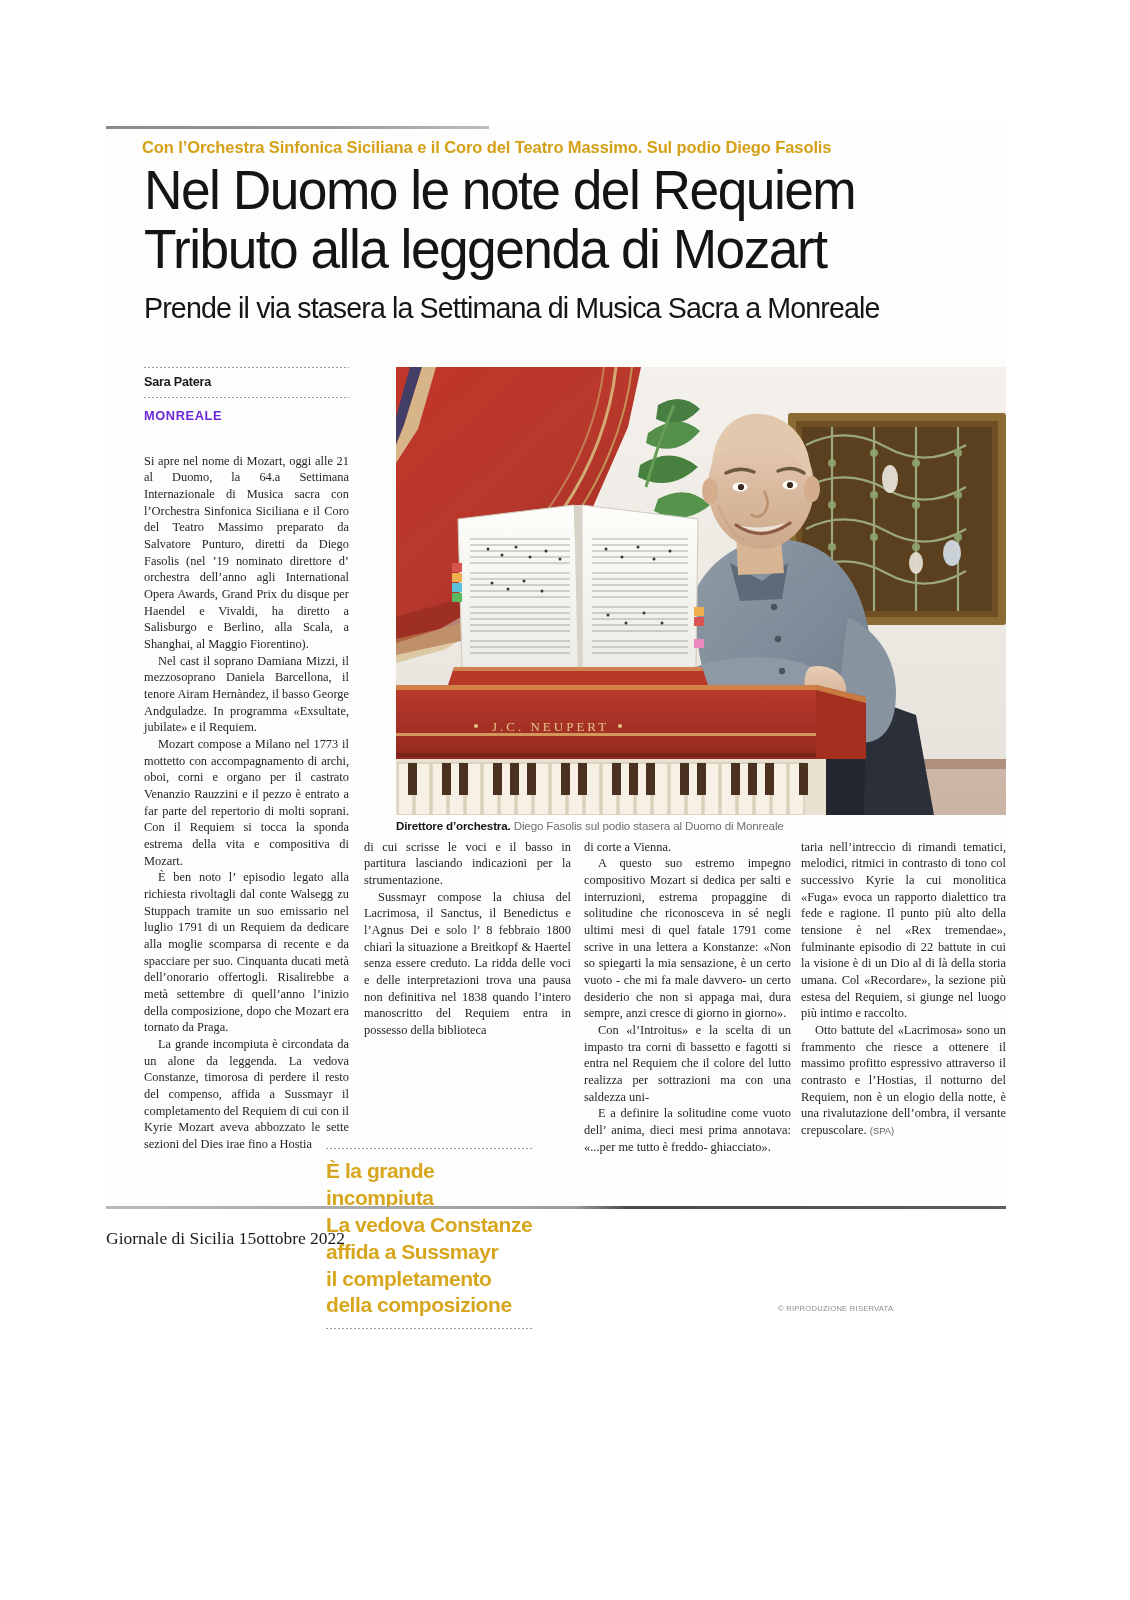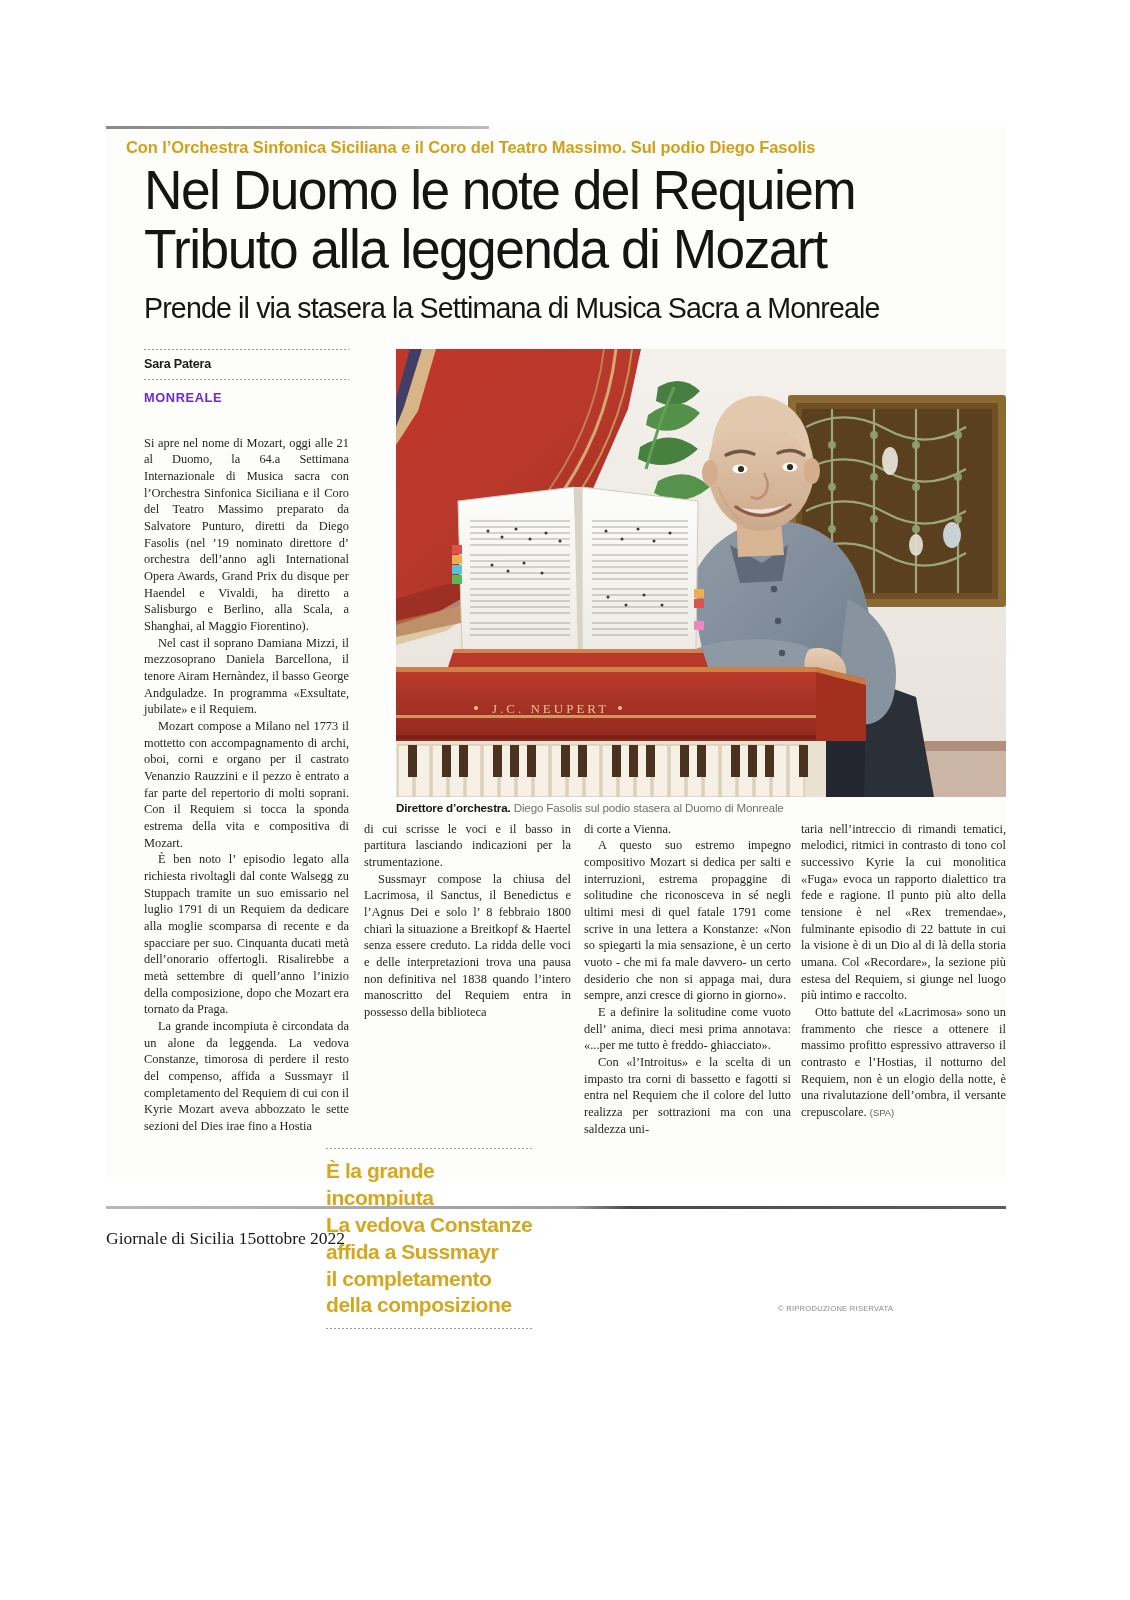--- a/index.html
+++ b/index.html
@@ -50,21 +50,21 @@
     background: linear-gradient(to right, #b9b9b9 0%, #9d9d9d 52%, #4a4a4a 58%, #5e5e5e 100%);
   }
 
   
   .kicker {
     font-family: "Liberation Sans", sans-serif;
     font-weight: bold;
     font-size: 16.5px;
     letter-spacing: -0.1px;
     color: #d4a017;
-    margin: 0 0 4px 20px;
+    margin: 0 0 4px 36px;
     white-space: nowrap;
   }
   .headline {
     font-family: "Liberation Sans", sans-serif;
     font-weight: normal;
     font-size: 55px;
     line-height: 1.07;
     letter-spacing: -1.6px;
     color: #141414;
     margin: 2px 0 0 38px;
@@ -80,21 +80,21 @@
     letter-spacing: -0.9px;
     color: #161616;
     margin: 12px 0 0 38px;
     transform: scaleX(0.97);
     transform-origin: left center;
   }
 
   
   .body-area {
     position: relative;
-    margin: 24px 0 0 38px;
+    margin: 42px 0 0 38px;
     width: 862px;
     height: 830px;
   }
 
   .col {
     position: absolute;
     top: 0;
     width: 205px;
     font-family: "Liberation Serif", serif;
     font-size: 12.4px;
@@ -498,22 +498,22 @@
       </div>
 
       <div class="col" id="col2">
         <p class="noind">di cui scrisse le voci e il basso in partitura lasciando indicazioni per la strumentazione.</p>
         <p>Sussmayr compose la chiusa del Lacrimosa, il Sanctus, il Benedictus e l’Agnus Dei e solo l’ 8 febbraio 1800 chiarì la situazione a Breitkopf &amp; Haertel senza essere creduto. La ridda delle voci e delle interpretazioni trova una pausa non definitiva nel 1838 quando l’intero manoscritto del Requiem entra in possesso della biblioteca</p>
       </div>
 
       <div class="col" id="col3">
         <p class="noind">di corte a Vienna.</p>
         <p>A questo suo estremo impegno compositivo Mozart si dedica per salti e interruzioni, estrema propaggine di solitudine che riconosceva in sé negli ultimi mesi di quel fatale 1791 come scrive in una lettera a Konstanze: «Non so spiegarti la mia sensazione, è un certo vuoto - che mi fa male davvero- un certo desiderio che non si appaga mai, dura sempre, anzi cresce di giorno in giorno».</p>
+        <p>Con «l’Introitus» e la scelta di un impasto tra corni di bassetto e fagotti si entra nel Requiem che il colore del lutto realizza per sottrazioni ma con una saldezza uni-</p>
         <p>E a definire la solitudine come vuoto dell’ anima, dieci mesi prima annotava: «...per me tutto è freddo- ghiacciato».</p>
-        <p>Con «l’Introitus» e la scelta di un impasto tra corni di bassetto e fagotti si entra nel Requiem che il colore del lutto realizza per sottrazioni ma con una saldezza uni-</p>
       </div>
 
       <div class="col" id="col4">
         <p class="noind">taria nell’intreccio di rimandi tematici, melodici, ritmici in contrasto di tono col successivo Kyrie la cui monolitica «Fuga» evoca un rapporto dialettico tra fede e ragione. Il punto più alto della tensione è nel «Rex tremendae», fulminante episodio di 22 battute in cui la visione è di un Dio al di là della storia umana. Col «Recordare», la sezione più estesa del Requiem, si giunge nel luogo più intimo e raccolto.</p>
         <p><span>Otto battute del «Lacrimosa» sono un frammento che riesce a ottenere il massimo profitto espressivo attraverso il contrasto e l’Hostias, il notturno del Requiem, non è un elogio della notte, è una rivalutazione dell’ombra, il versante crepuscolare.</span> <span class="src-tag">(SPA)</span></p>
       </div>
 
     </div>
 
     <div class="pull">

